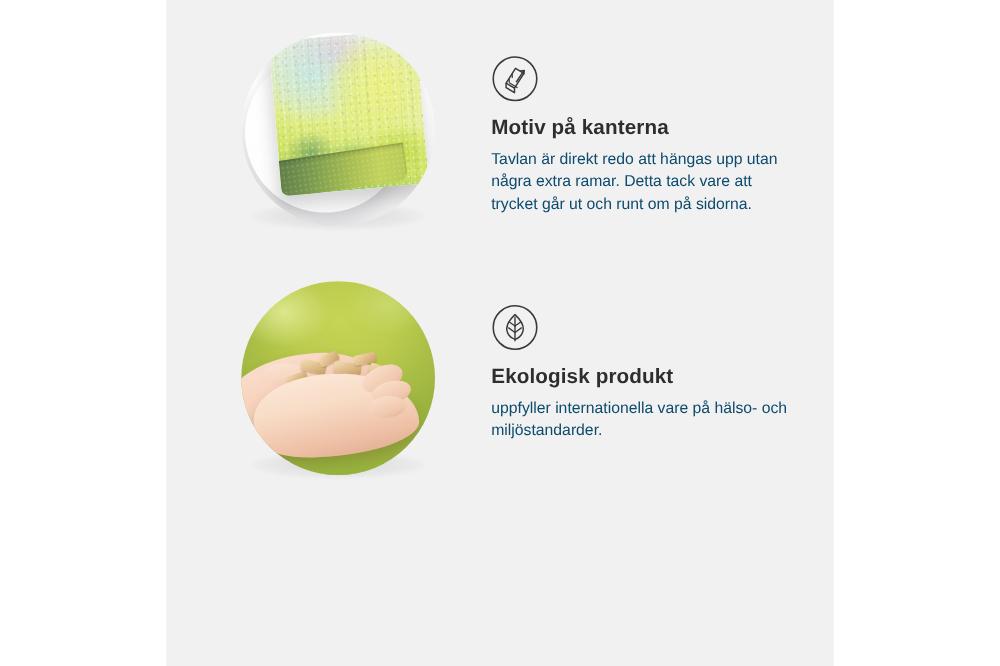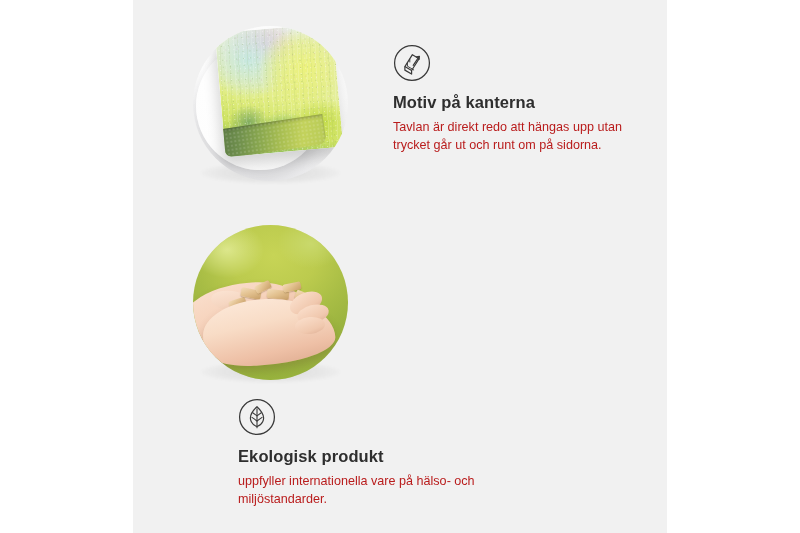--- a/index.html
+++ b/index.html
@@ -32,21 +32,21 @@
     background: #f1f1f1;
   }
 
   .feature {
     position: absolute;
     display: flex;
     align-items: flex-start;
   }
 
   .feature-1 { left: 60px;  top: 26px; }
-  .feature-2 { left: 60px;  top: 225px; flex-direction: column; }
+  .feature-2 { left: 60px;  top: 225px; }
 
   
   .media {
     position: relative;
     width: 155px;
     height: 155px;
     flex: 0 0 155px;
   }
 
   .media-circle {
@@ -230,21 +230,21 @@
   .feature-title {
     font-size: 16.5px;
     font-weight: bold;
     color: #2e2e2e;
     letter-spacing: 0.1px;
     margin: 0 0 6px 0;
     line-height: 1.2;
   }
   .feature-body {
     font-size: 12.6px;
-    color: #b91c1c;
+    color: #0c4a6e;
     line-height: 1.42;
     margin: 0;
   }
   .feature-body span { display: block; white-space: nowrap; }
 </style>
 </head>
 <body>
 
 <div class="stage">
 
@@ -272,20 +272,21 @@
           <path d="M15 28.5 L15 33 L23.5 38 L23.5 33.5" fill="none" stroke="#3a3a3a" stroke-width="1.5" stroke-linejoin="round"></path>
           <path d="M18.2 23.5 L18.2 28" fill="none" stroke="#3a3a3a" stroke-width="1.2"></path>
           <path d="M21.2 18.8 L21.2 23.2" fill="none" stroke="#3a3a3a" stroke-width="1.2"></path>
           <path d="M18.2 28 L26.6 33" fill="none" stroke="#3a3a3a" stroke-width="1.2"></path>
           <path d="M25.5 27 L32.5 16.5" fill="none" stroke="#3a3a3a" stroke-width="1.5" stroke-linecap="round"></path>
           <path d="M29.6 16.2 L33.4 15.6 L32.8 19.4" fill="none" stroke="#3a3a3a" stroke-width="1.5" stroke-linecap="round" stroke-linejoin="round"></path>
         </svg>
         <h3 class="feature-title">Motiv på kanterna</h3>
         <p class="feature-body">
           <span>Tavlan är direkt redo att hängas upp utan</span>
+          <span>några extra ramar. Detta tack vare att</span>
           <span>trycket går ut och runt om på sidorna.</span>
         </p>
       </div>
     </div>
 
     <div class="feature feature-2">
 
       <div class="media">
         <div class="media-shadow"></div>
         <div class="media-circle photo-wood">

